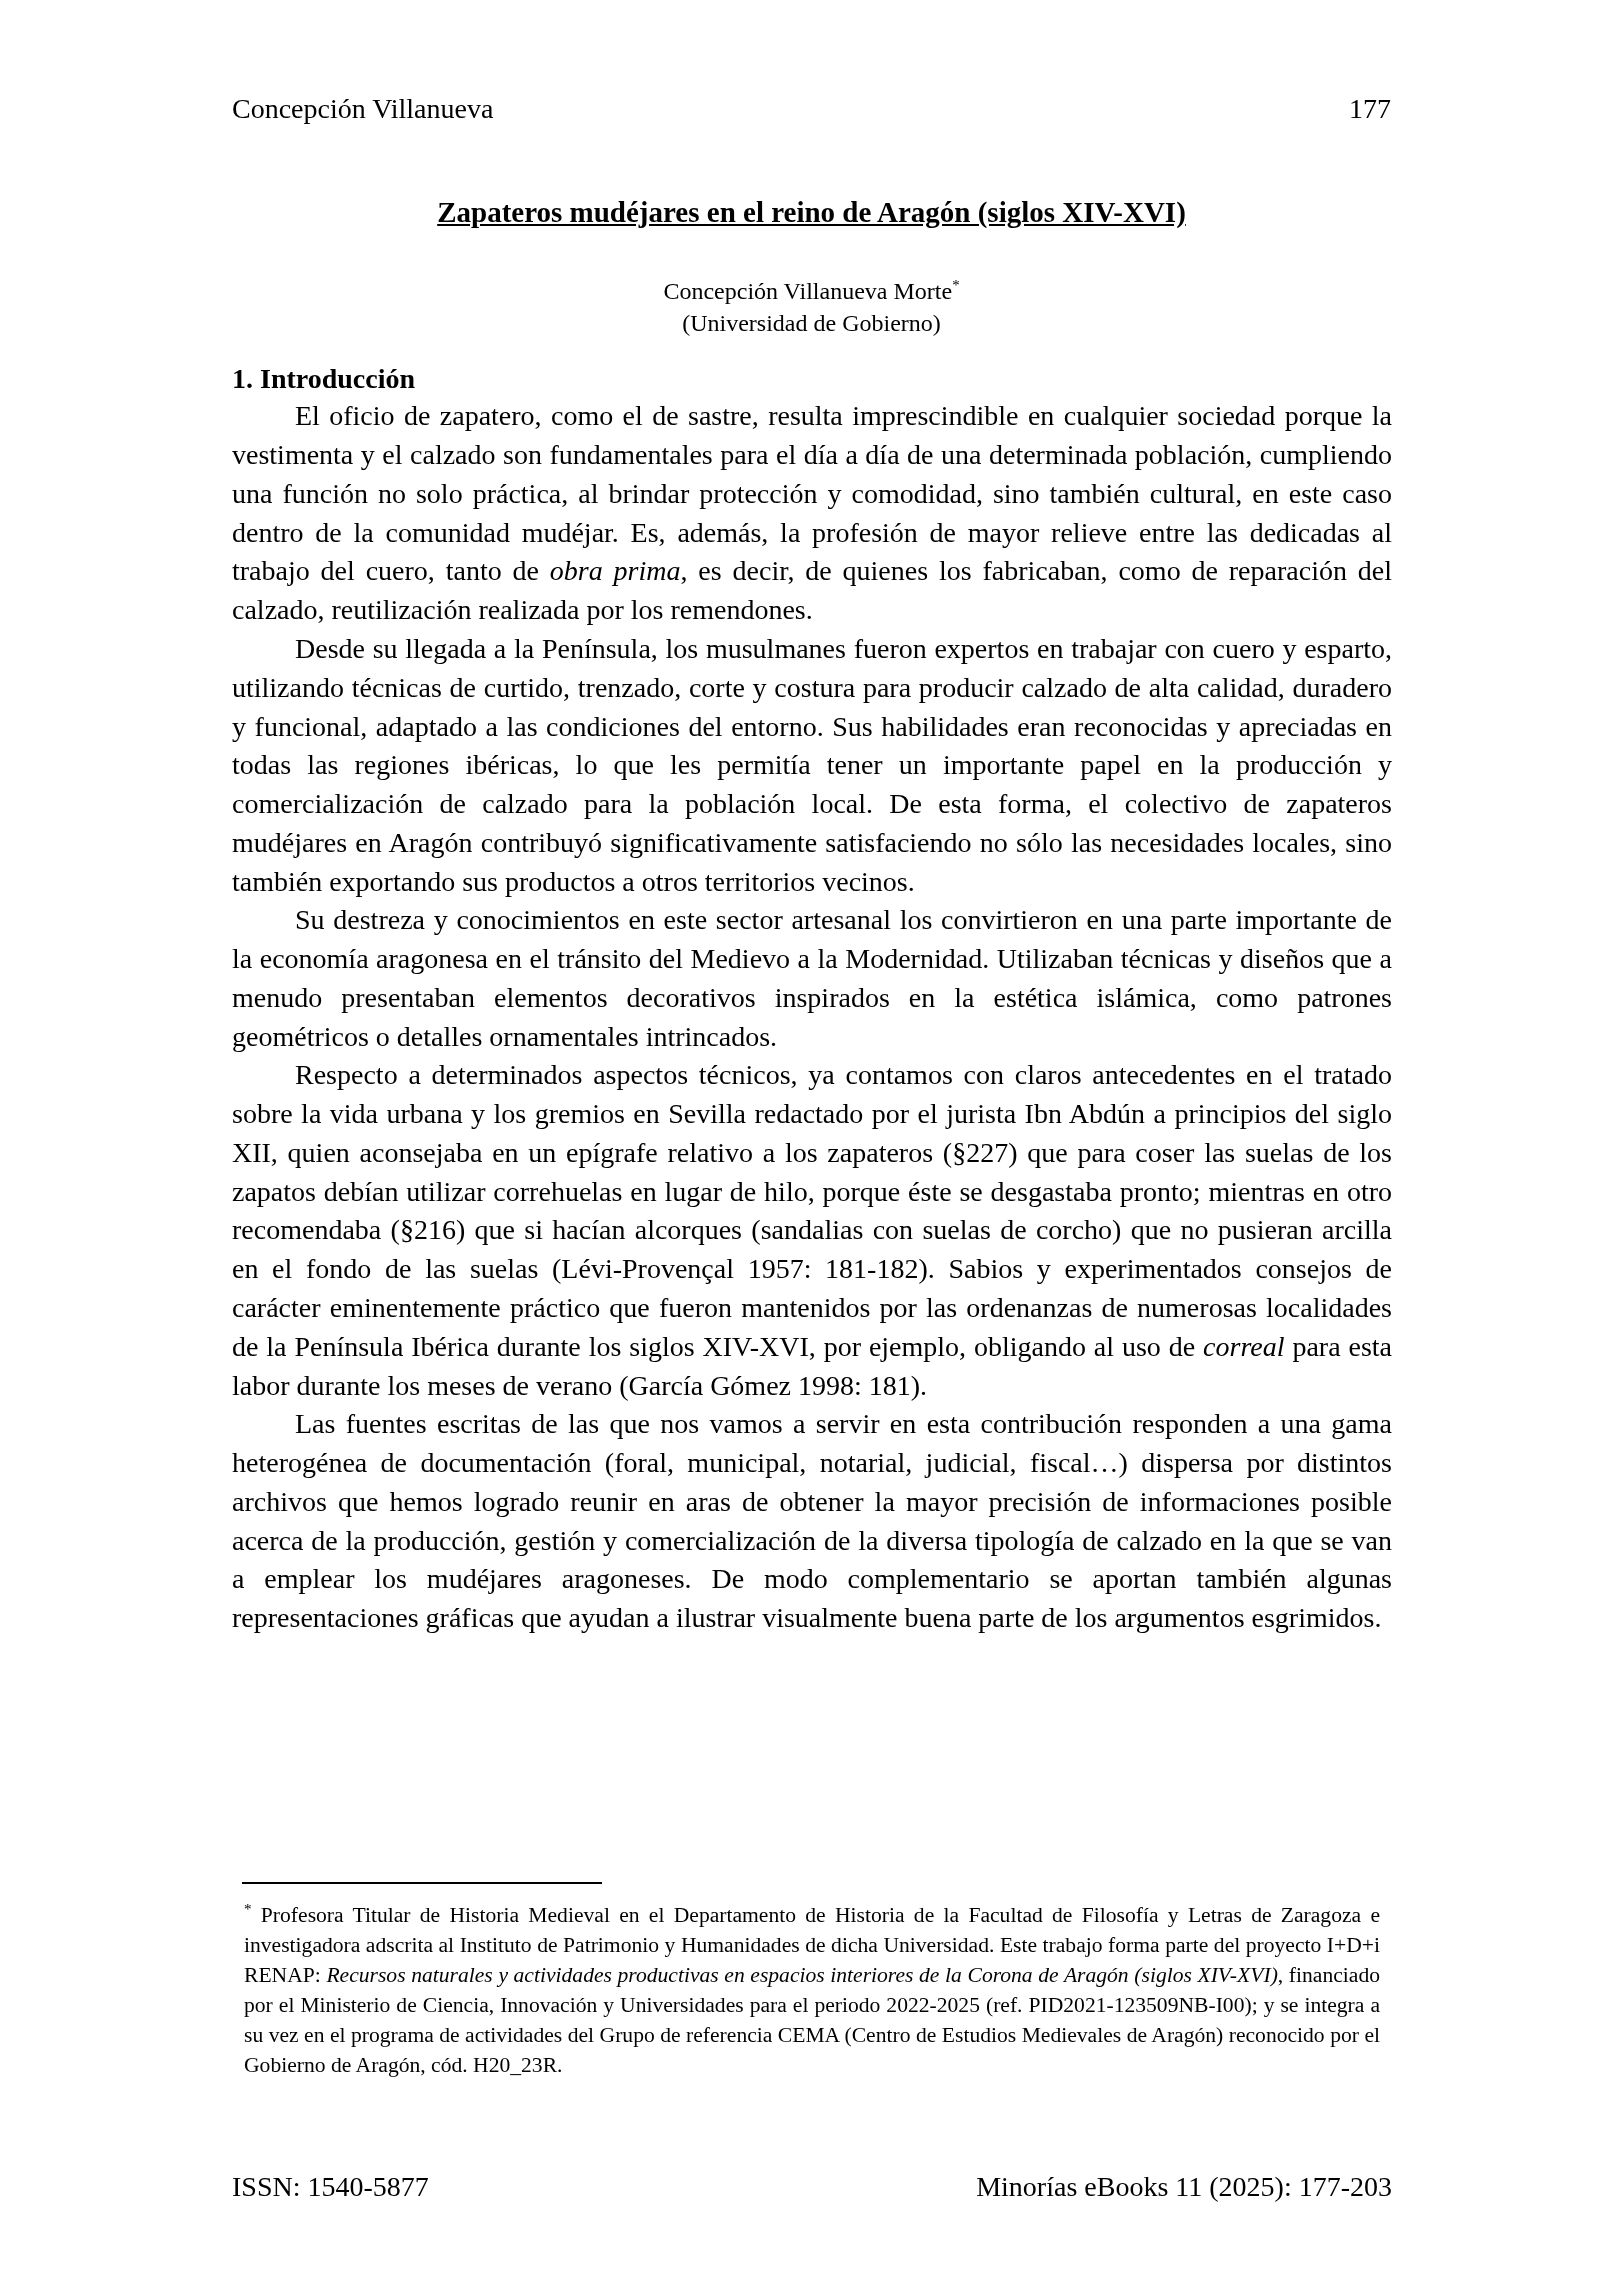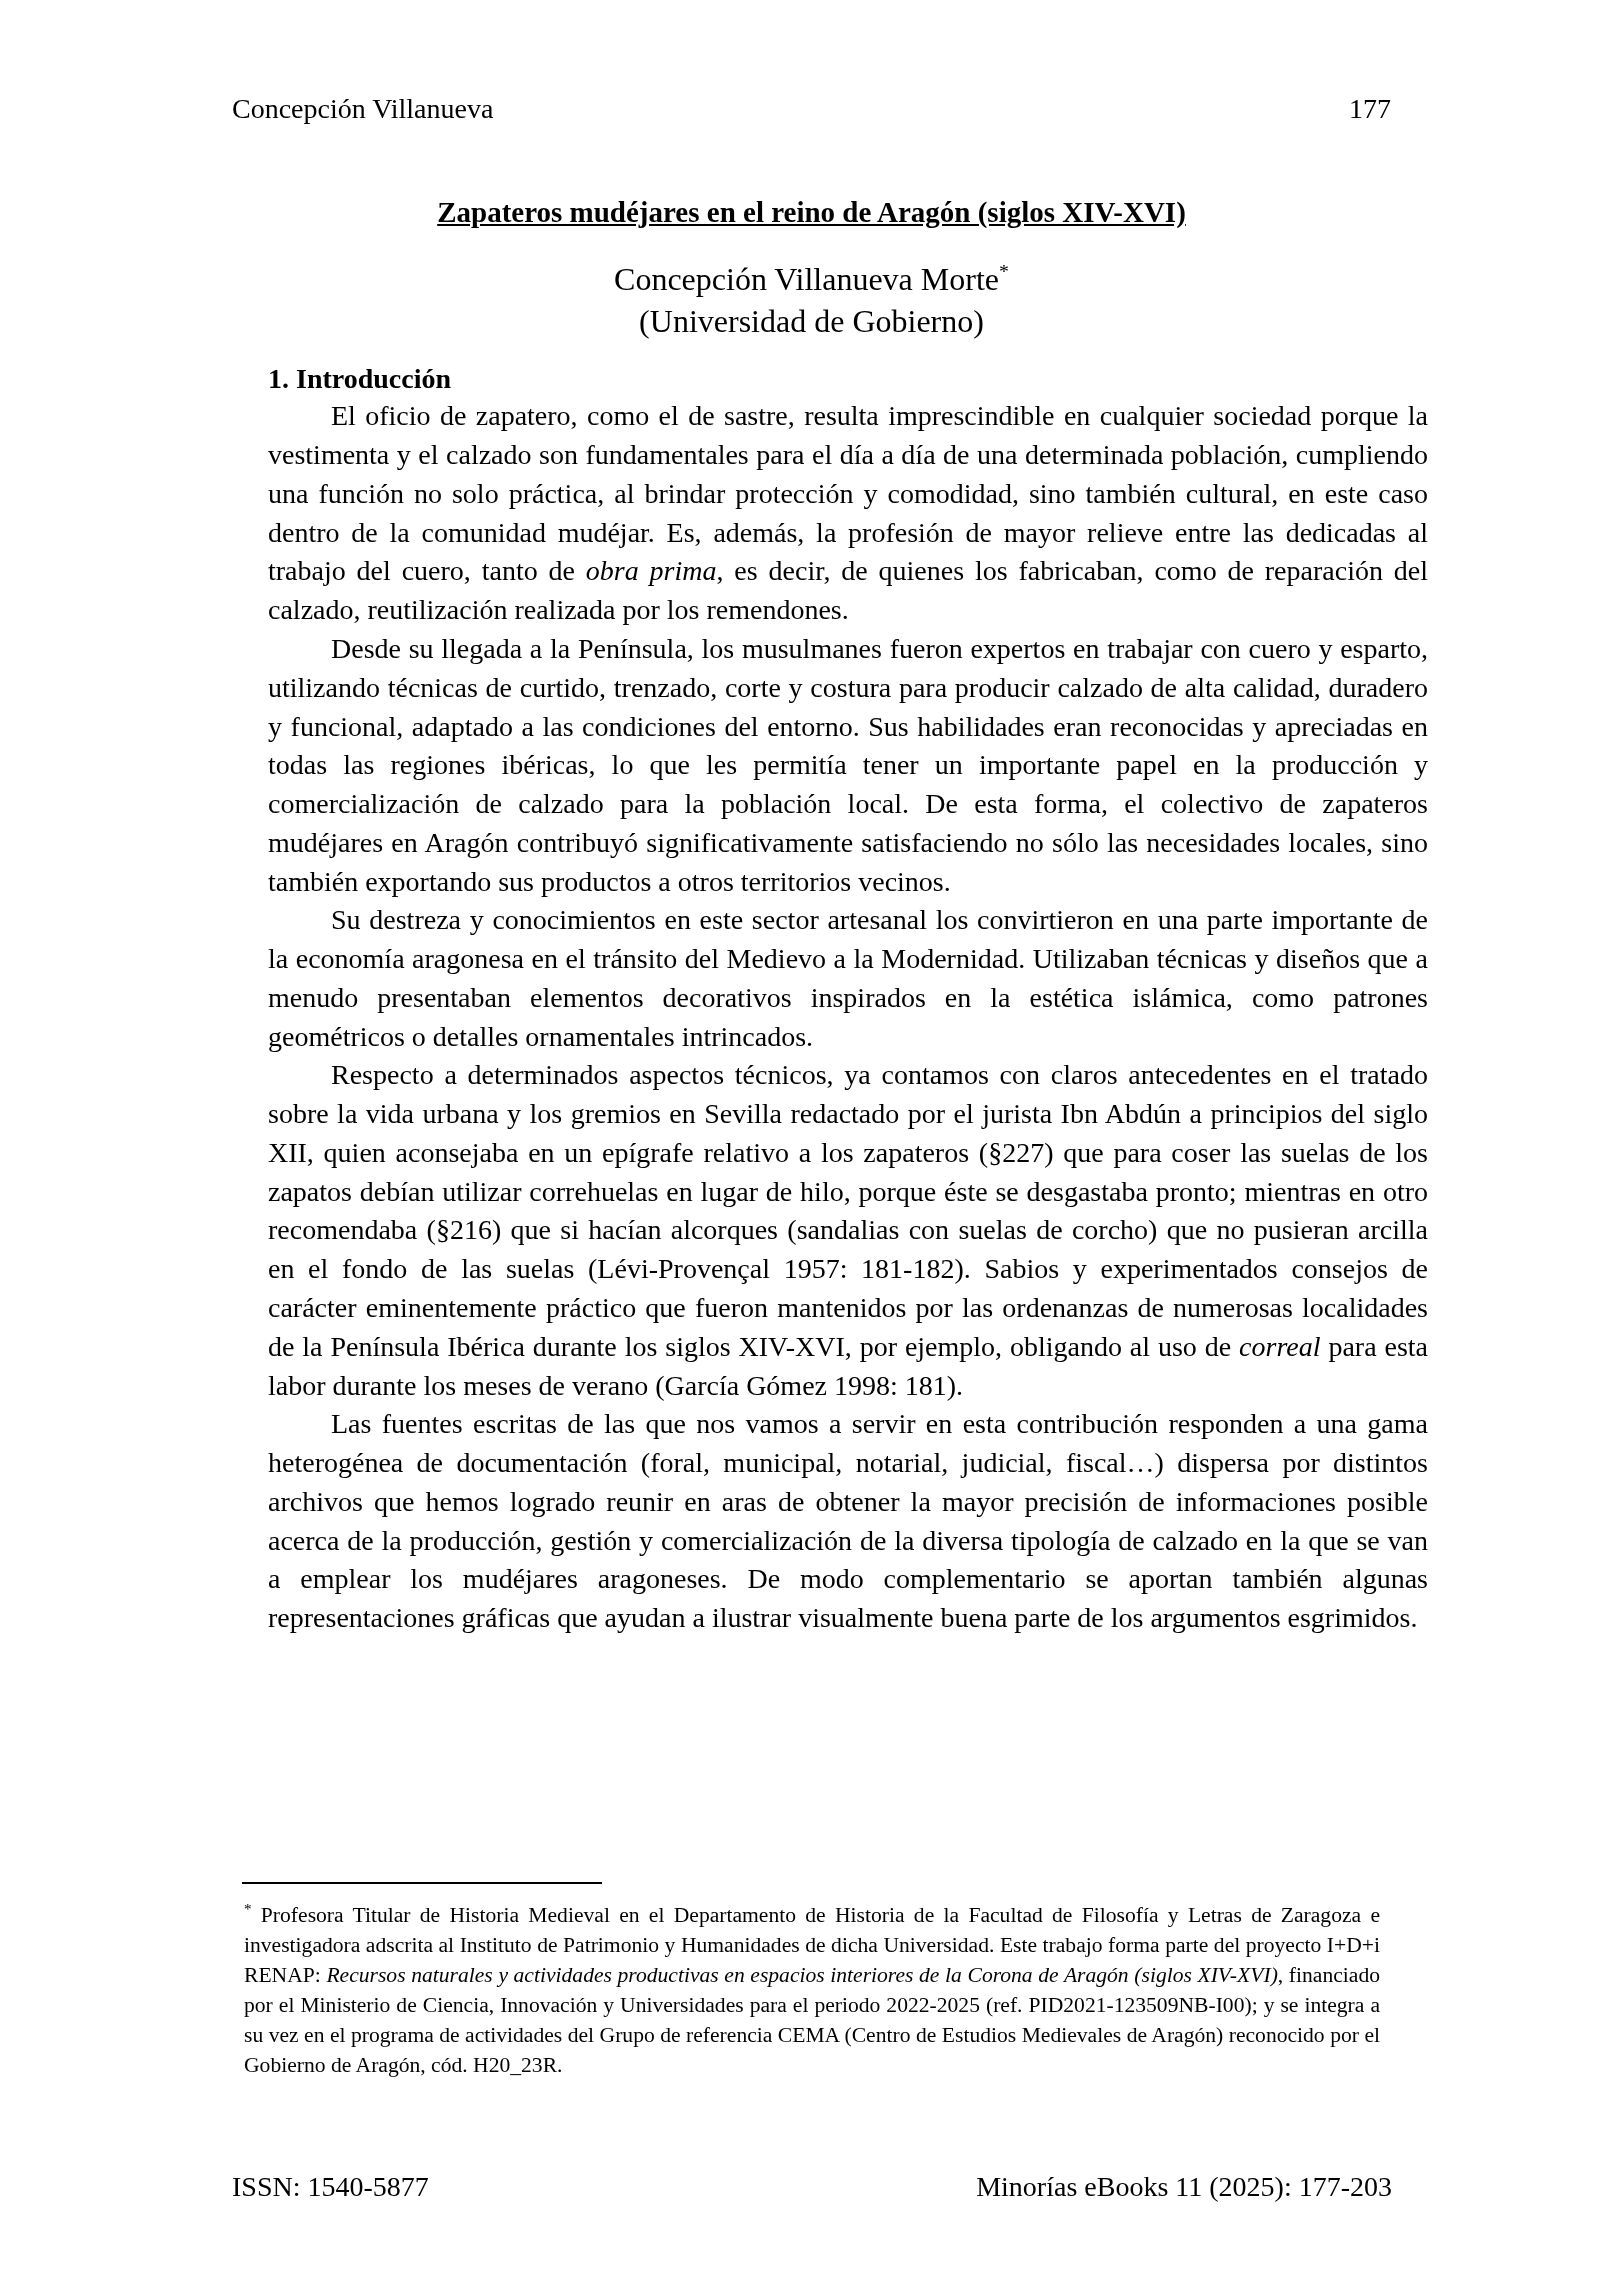--- a/index.html
+++ b/index.html
@@ -42,38 +42,37 @@
     text-align: center;
   }
   .article-title {
     font-size: 29px;
     font-weight: bold;
     line-height: 1.25;
     margin: 0;
     text-decoration: underline;
   }
   .author-block {
-    margin-top: 28px;
-    font-size: 32px;
+    margin-top: 46px;
+    font-size: 24px;
     line-height: 1.32;
   }
   .author-name sup {
     font-size: 0.62em;
     vertical-align: super;
     line-height: 0;
   }
   .affiliation { }
 
   
   .body-col {
     position: absolute;
     top: 361px;
     left: 232px;
     width: 1160px;
-    margin-left: 36px;
   }
   .section-heading {
     font-size: 28px;
     font-weight: bold;
     line-height: 1.30;
     margin: 0 0 0 0;
     text-align: left;
   }
   p.para {
     font-size: 28px;

